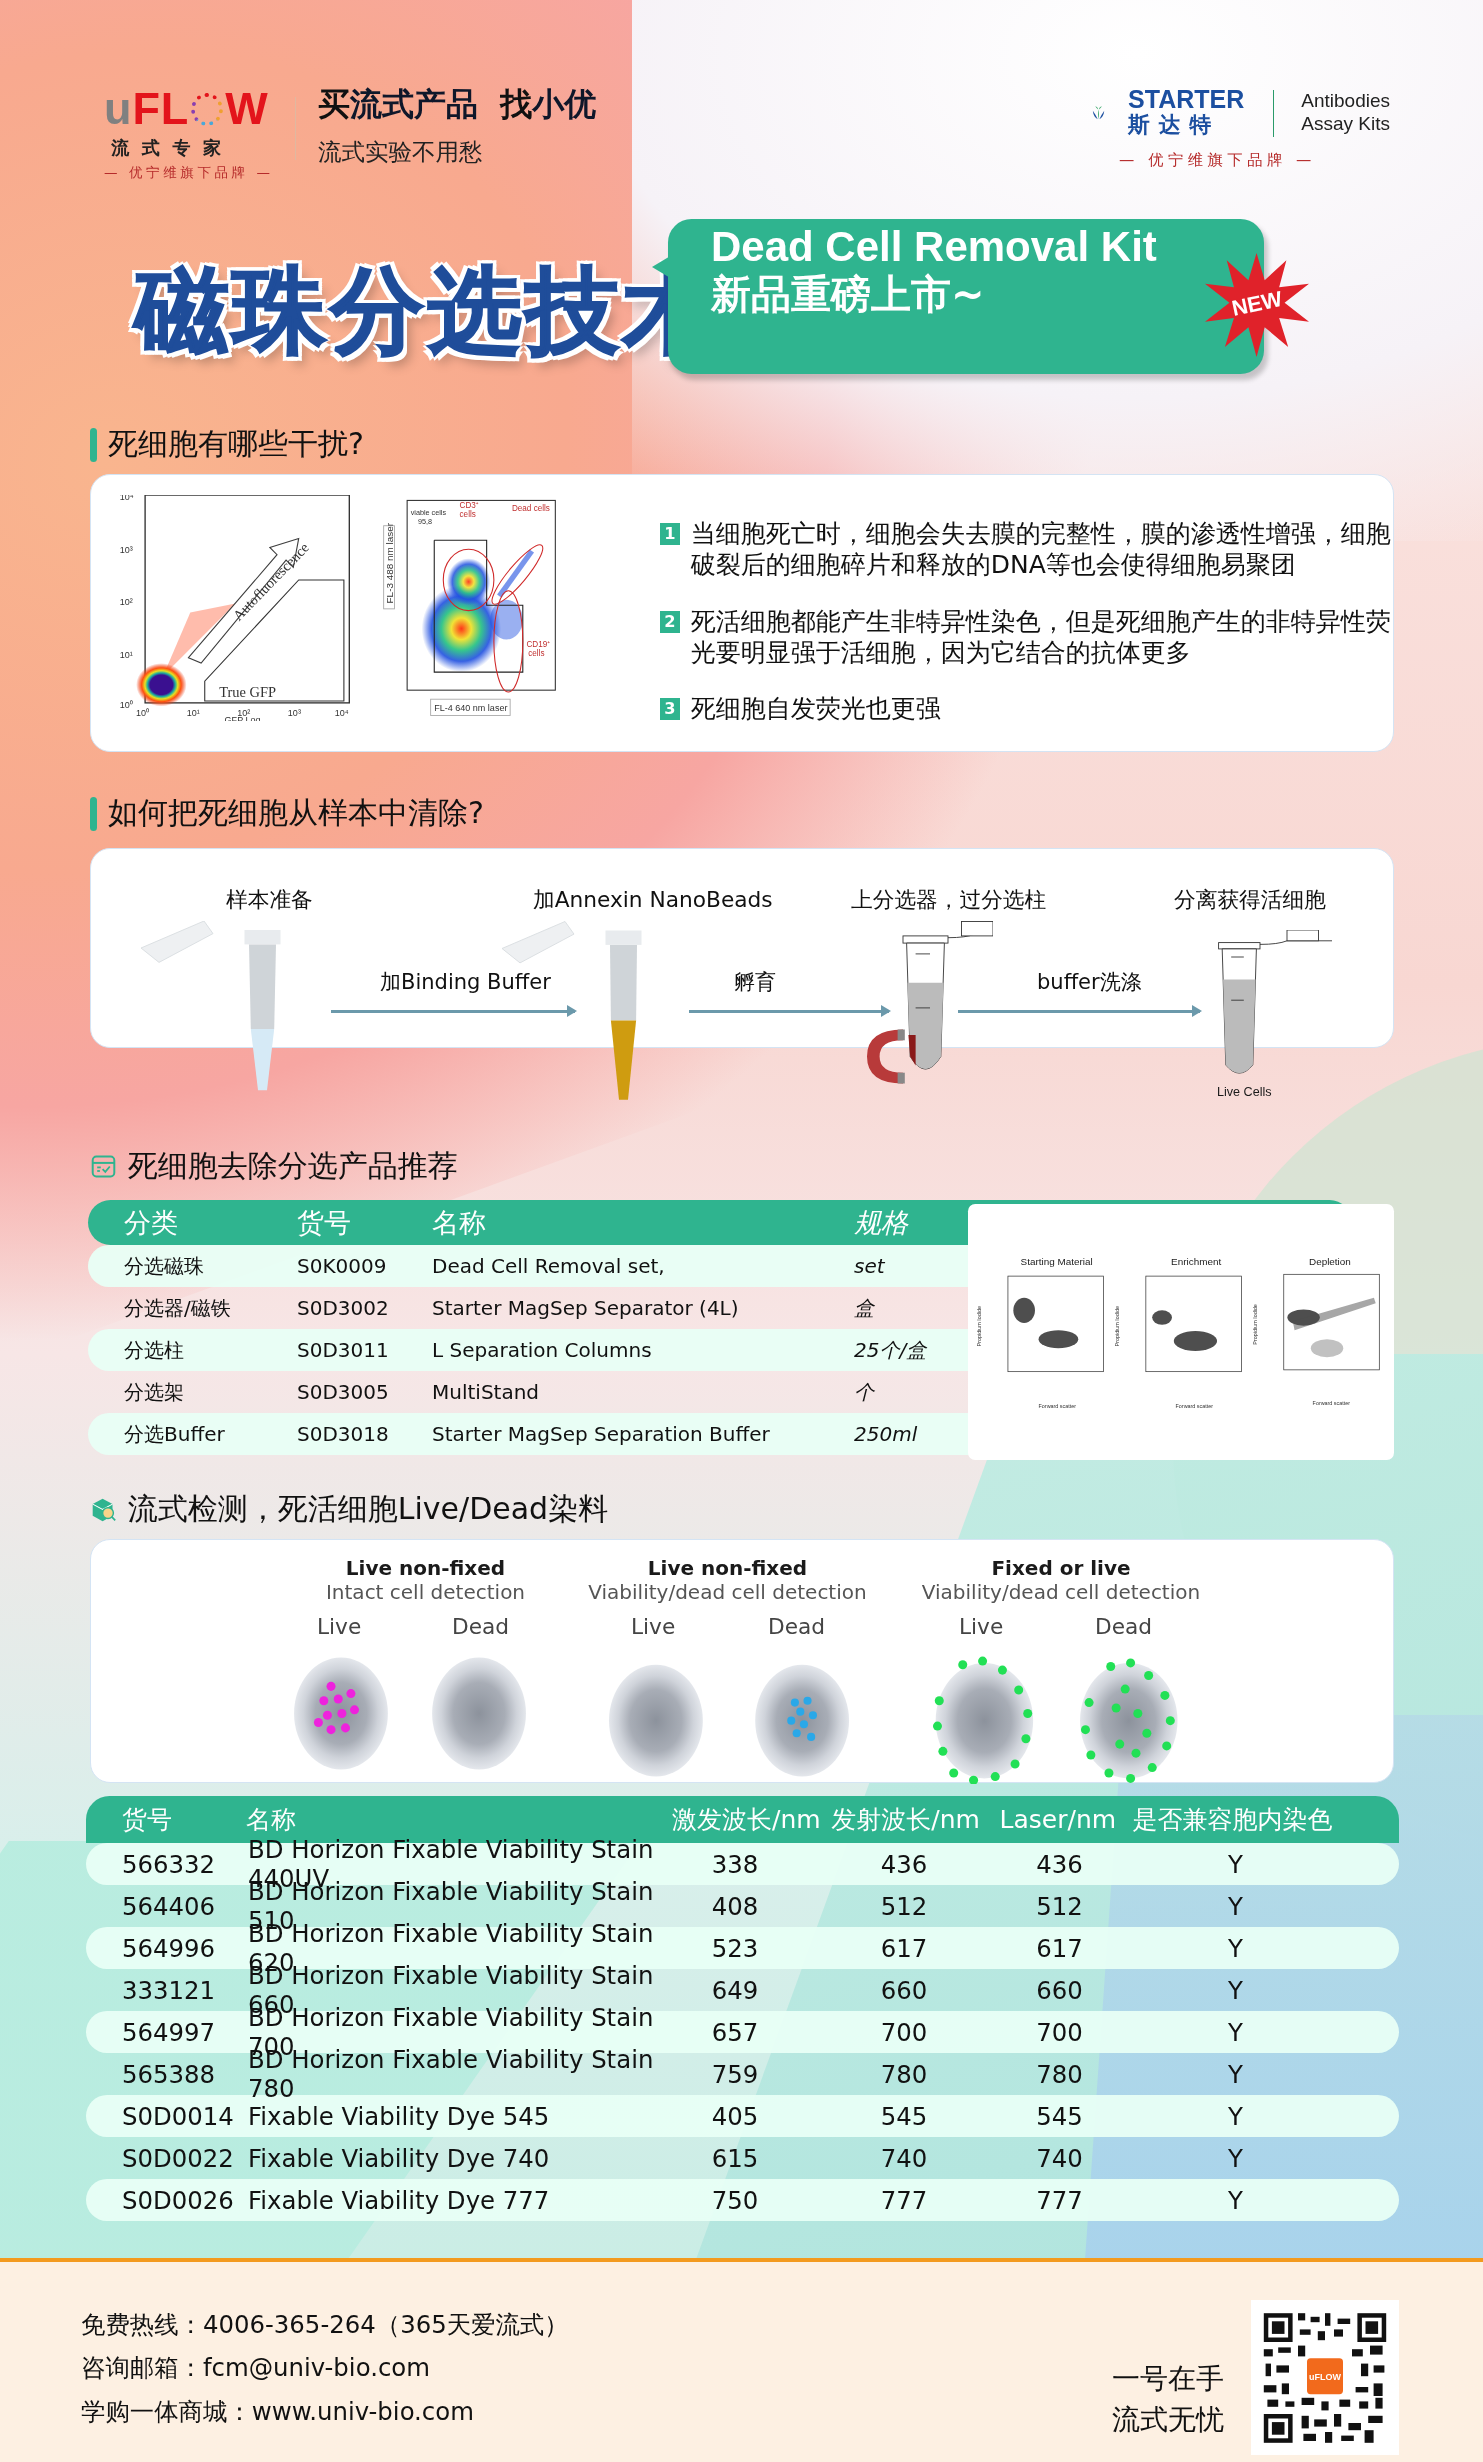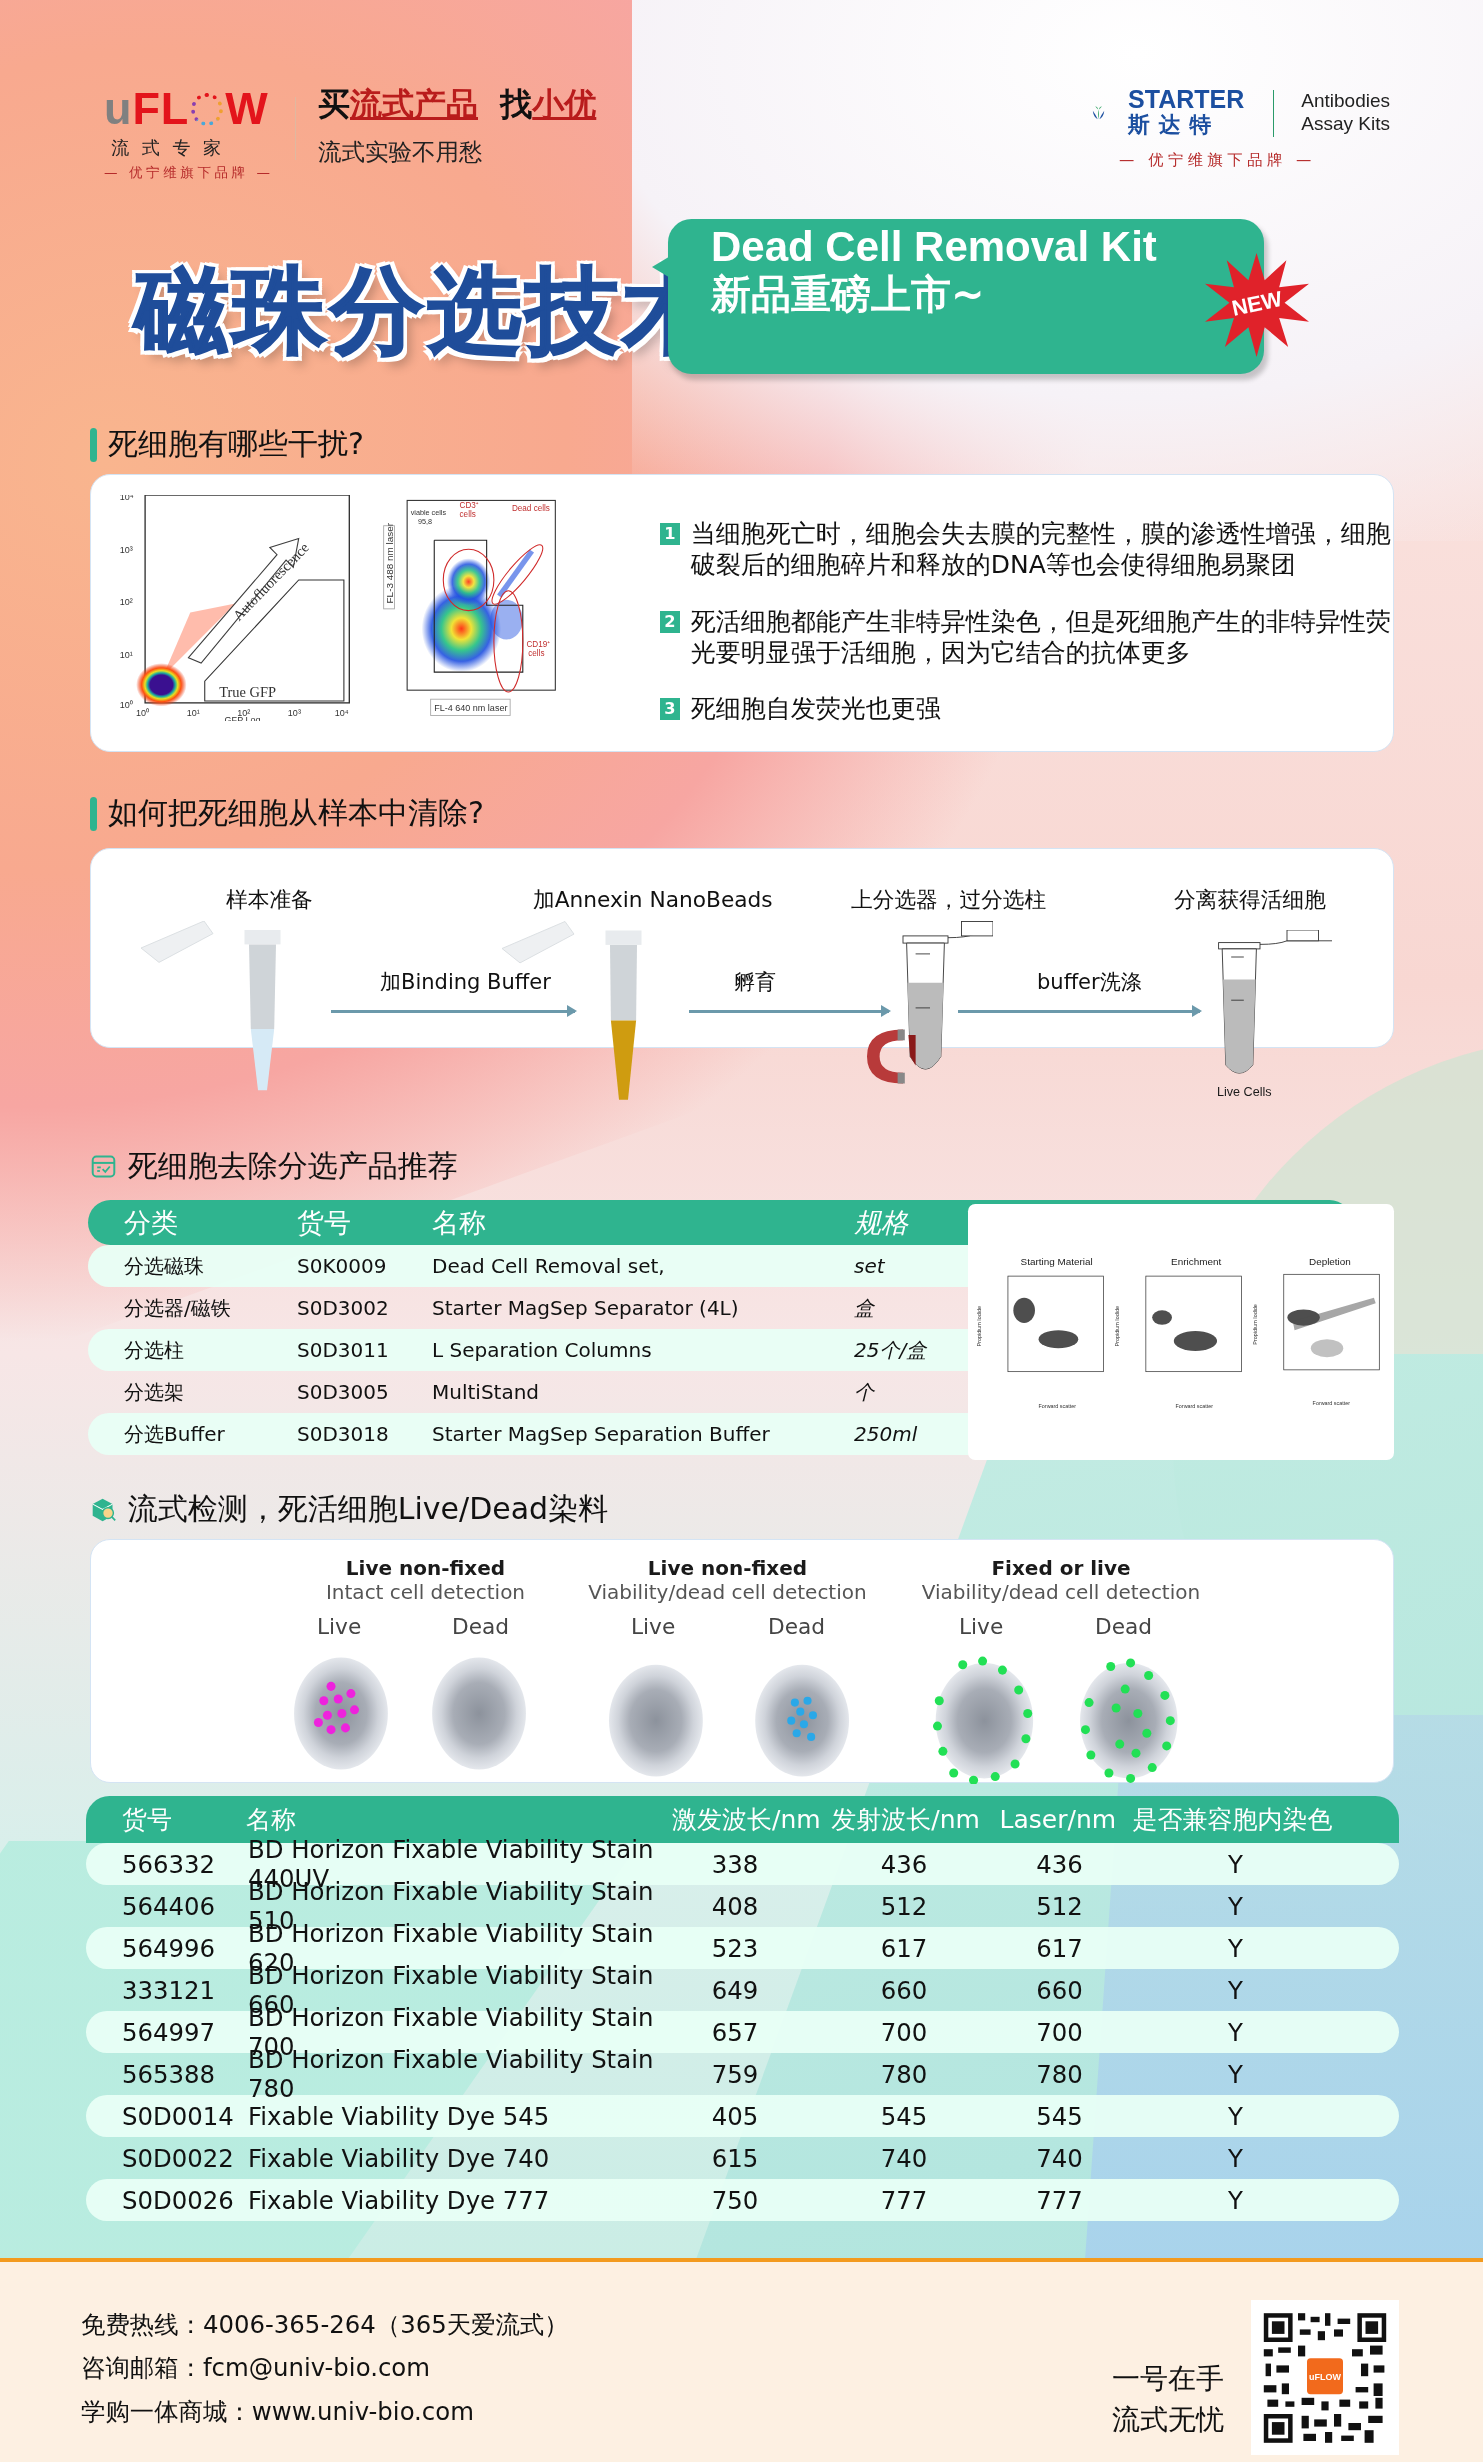--- a/index.html
+++ b/index.html
@@ -41,26 +41,26 @@
     transform: skewX(-35deg);
   }
   .content { position: absolute; inset: 0; z-index: 1; }
 
   
   .uflow-logo { position: absolute; left: 104px; top: 86px; width: 181px; }
   .uflow-word { font-family: "Liberation Sans", sans-serif; font-weight: 900; font-size: 45px; letter-spacing: 0.9px; line-height: 1; }
   .uflow-u { color: #808080; }
   .uflow-f { color: #e3141b; }
   .uflow-o { display: inline-block; width: 32.5px; height: 32.5px; border: 4.5px dotted #e3141b; border-radius: 50%; vertical-align: -1.8px; margin: 0 1.8px; border-color: #e3141b #f0a030 #4aa8d8 #8a3fb0; }
-  .uflow-sub { font-size: 18px; letter-spacing: 12.6px; margin-top: 5.4px; padding-left: 7.2px; color: #222; }
+  .uflow-sub { font-size: 18px; letter-spacing: 12.6px; margin-top: 5.4px; padding-left: 7.2px; color: #222; font-weight: bold; }
   .uflow-brand { font-size: 13.5px; color: #b52a2a; letter-spacing: 3.6px; margin-top: 3.6px; white-space: nowrap; }
   .divider-v { position: absolute; left: 295px; top: 97px; width: 0.9px; height: 63px; background: #e0b8a0; }
   .slogan { position: absolute; left: 318px; top: 83px; }
   .slogan-main { font-size: 32px; font-weight: bold; white-space: nowrap; }
-  .slogan-main .red { color: #b91c1c; text-decoration: underline; }
+  .slogan-main .red { color: #0f172a; }
   .slogan-main .blk { color: #111; }
   .slogan-sub { font-size: 23.5px; margin-top: 9px; color: #222; }
   .starter-logo { position: absolute; left: 1092px; top: 83px; width: 298px; }
   .starter-row { display: flex; align-items: center; gap: 23px; }
   .sprout { width: 58px; height: 60px; position: relative; }
   .starter-name { color: #1c4fa0; font-weight: 900; font-size: 25px; line-height: 1; font-family: "Liberation Sans", sans-serif; }
   .starter-cn { color: #1c4fa0; font-weight: bold; font-size: 21.7px; letter-spacing: 9px; line-height: 1.2; }
   .starter-sep { width: 0.9px; height: 47px; background: #2a9a6a; margin: 0 5.4px; }
   .starter-tag { font-size: 19px; color: #222; line-height: 1.2; font-family: "Liberation Sans", sans-serif; }
   .starter-brand { color: #b52a2a; font-size: 15.3px; letter-spacing: 4.5px; margin-top: 7.2px; padding-left: 27px; white-space: nowrap; }

